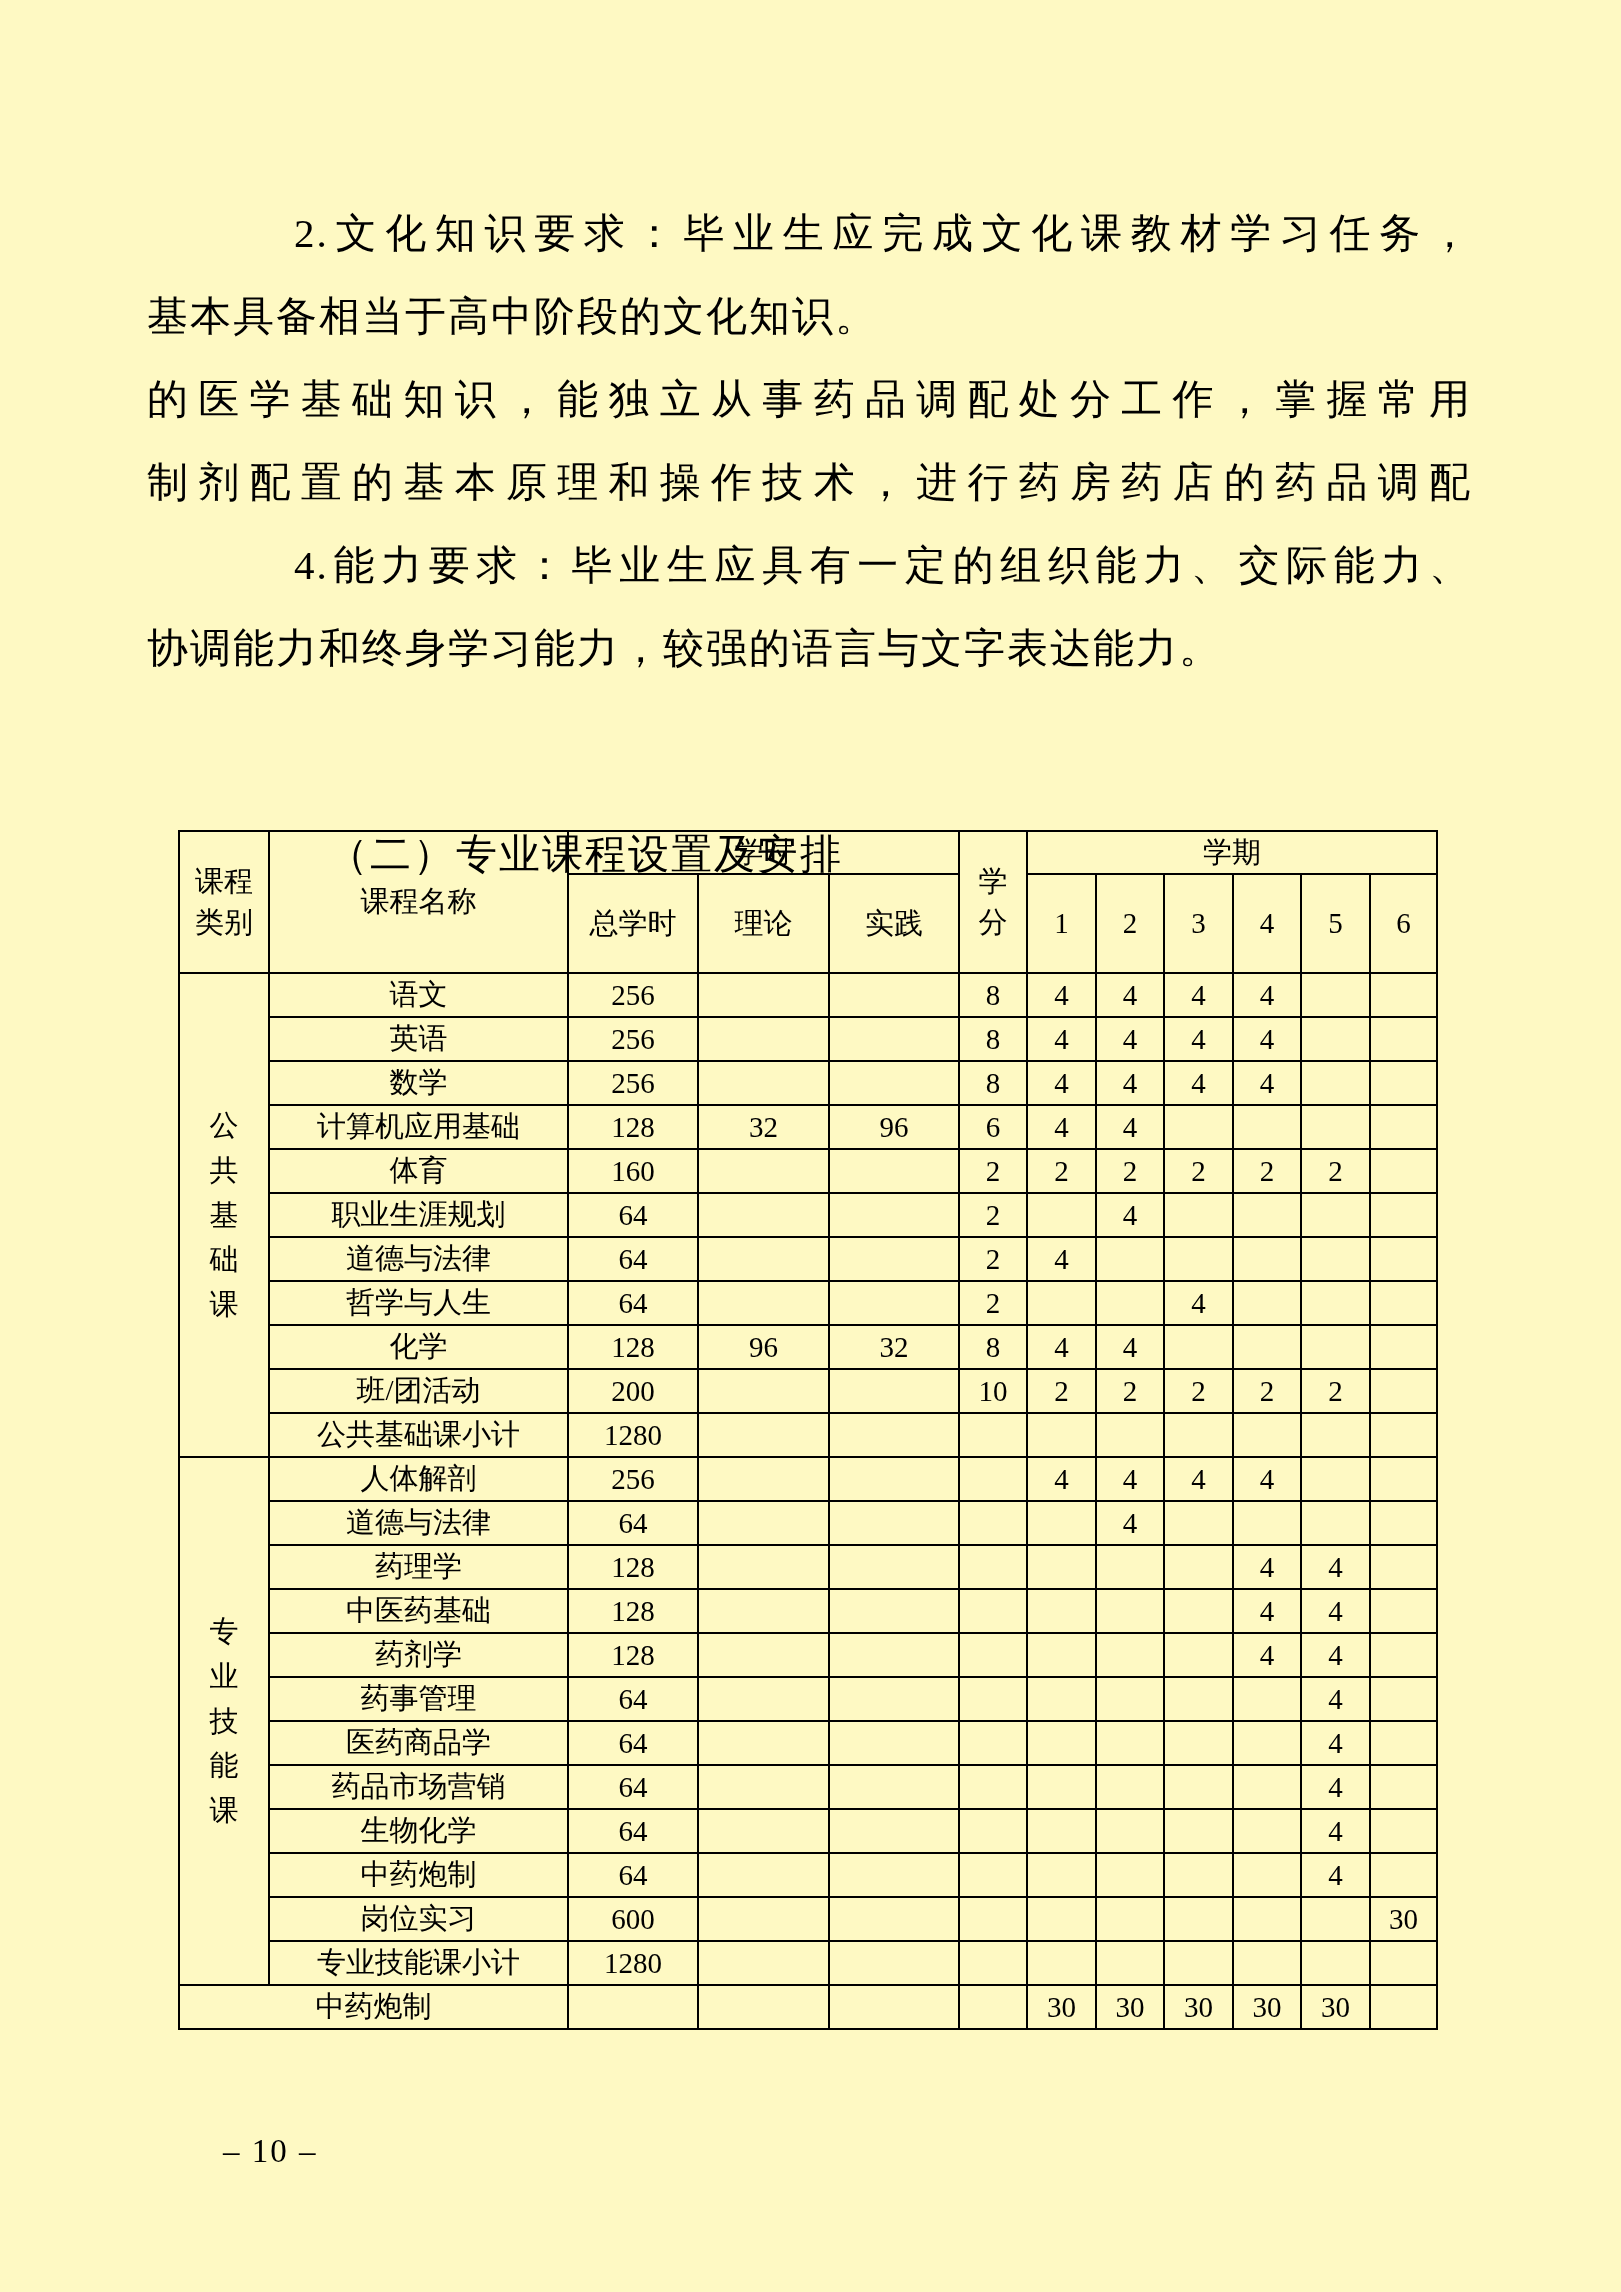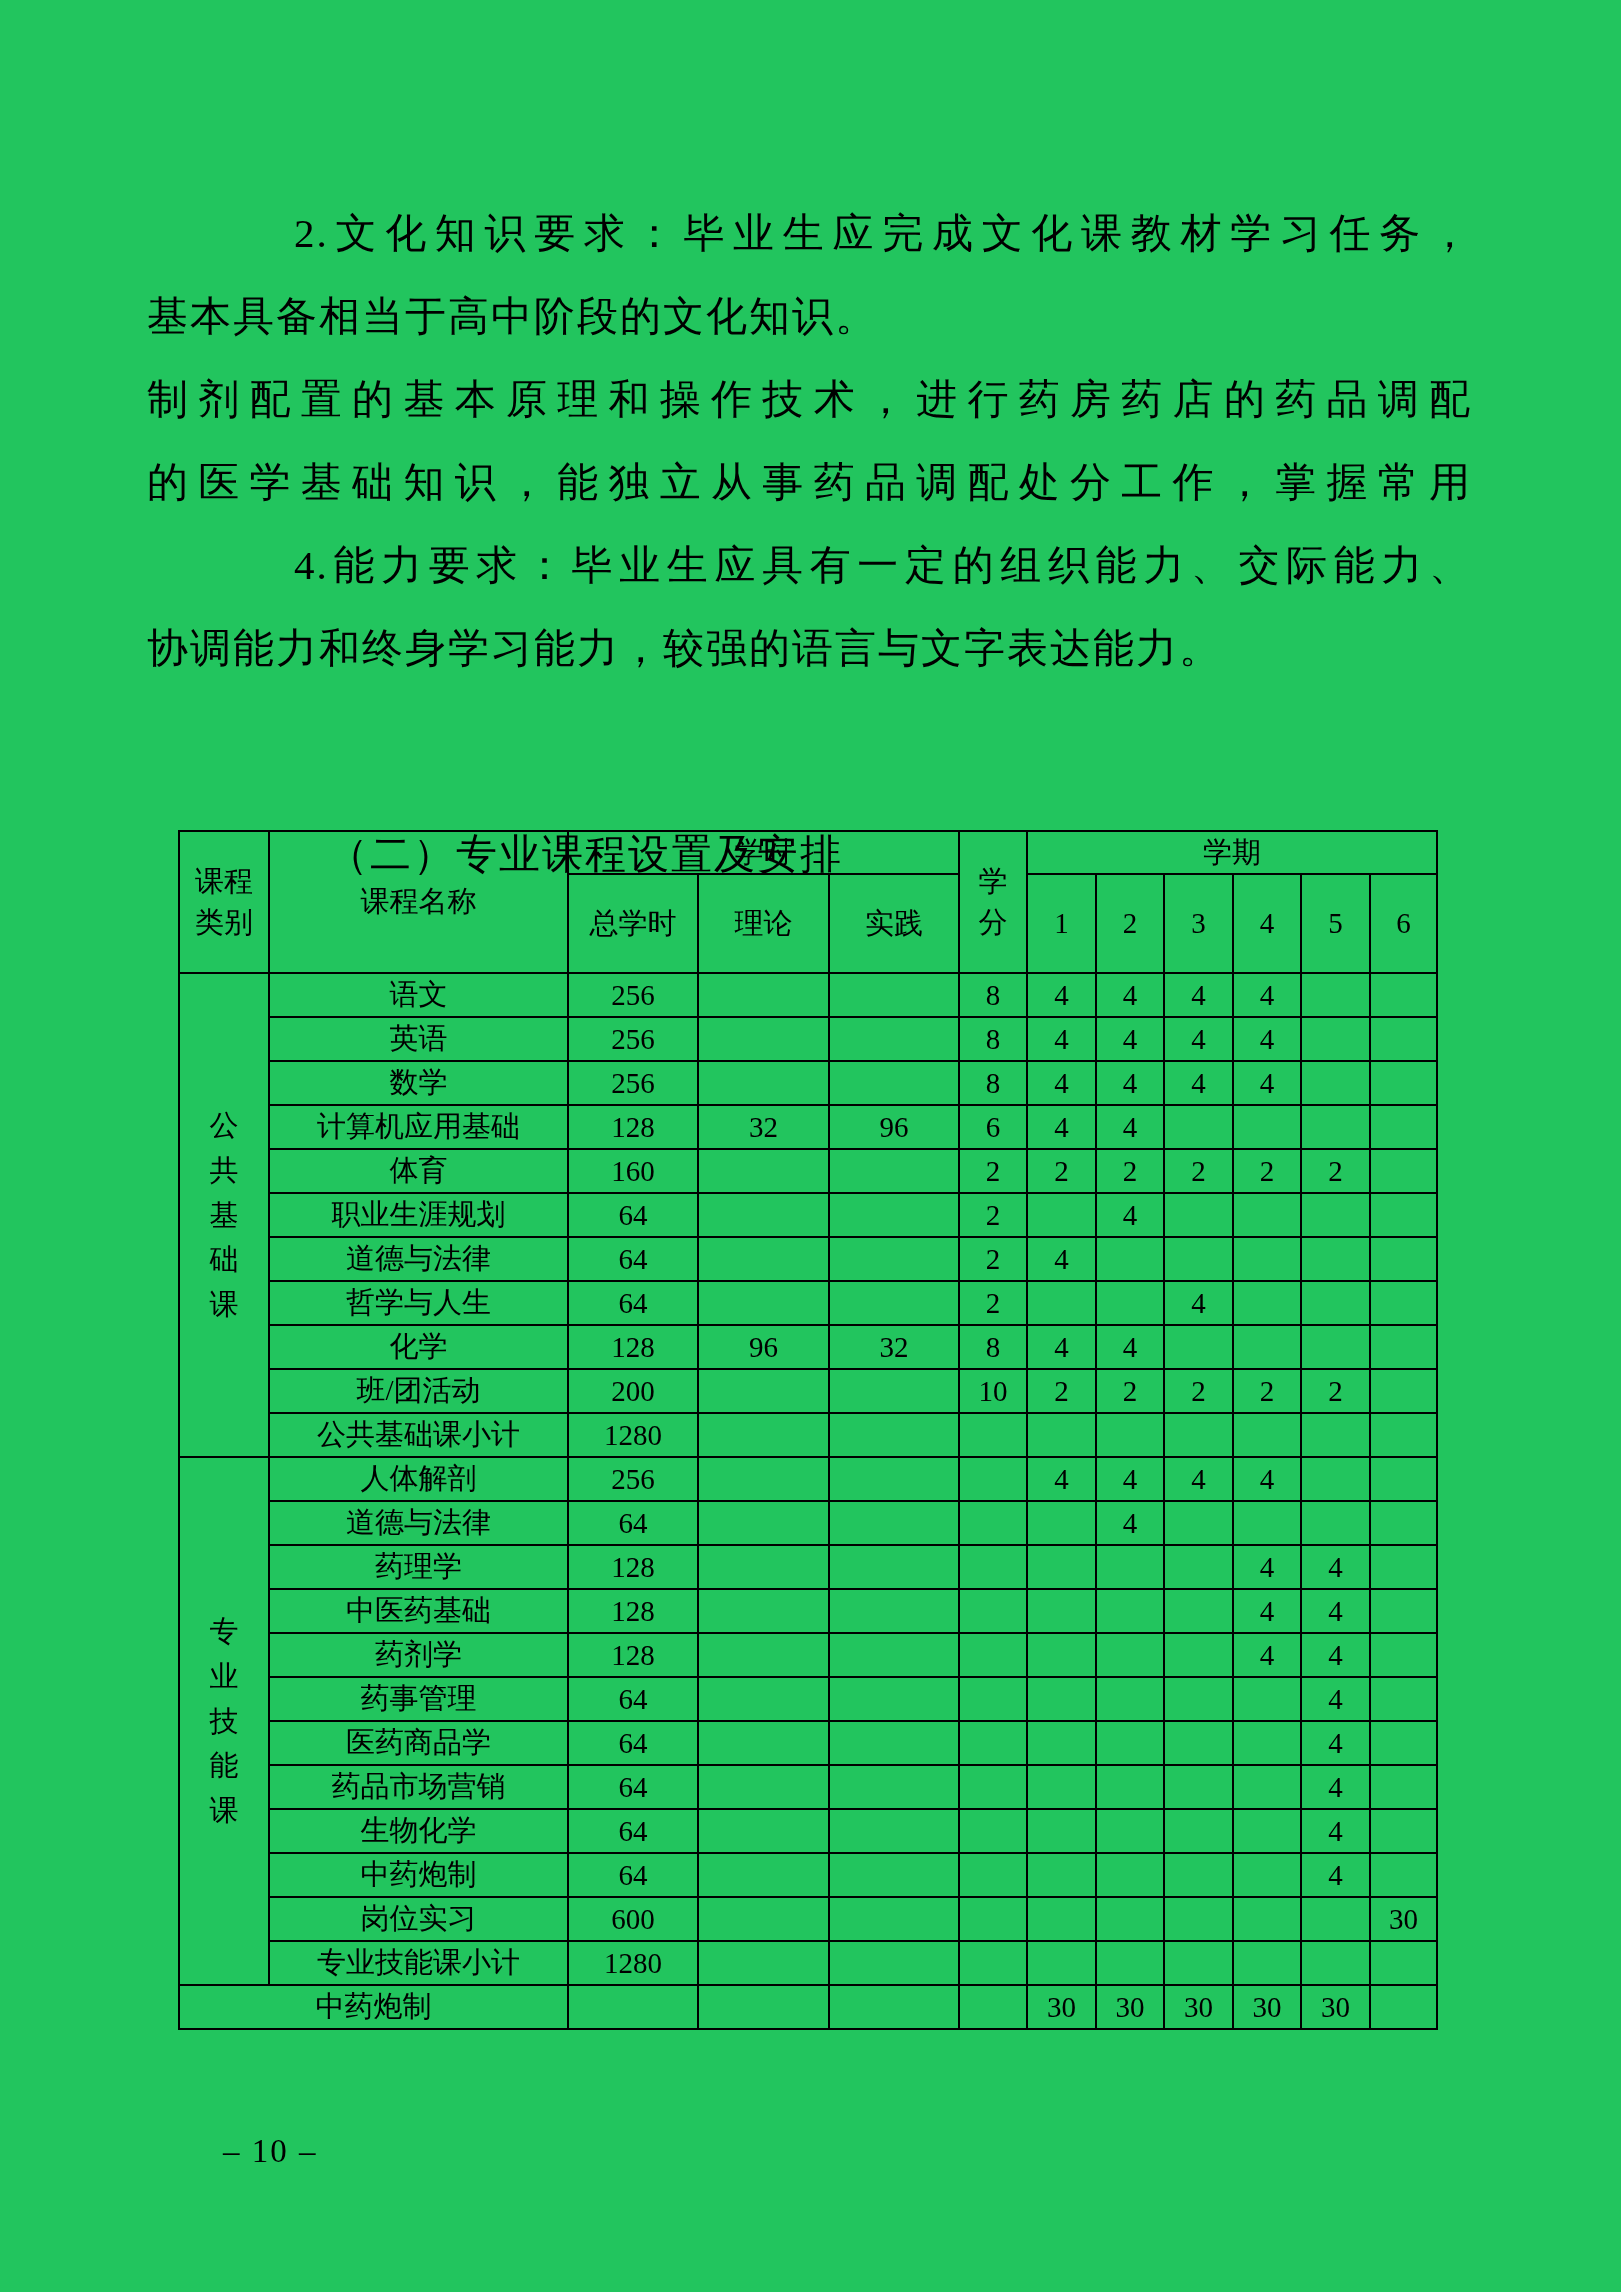--- a/index.html
+++ b/index.html
@@ -6,21 +6,21 @@
     margin: 0;
     padding: 0;
     background: #ffffff;
     color: #000000;
     font-family: "Liberation Serif", "DejaVu Serif", serif;
   }
   .page {
     position: relative;
     width: 1621px;
     height: 2293px;
-    background: #22c55e;
+    background: #fef9c3;
     overflow: hidden;
   }
   
   .text-block {
     position: absolute;
     left: 147px;
     top: 192px;
     width: 1325px;
   }
   .bline {
@@ -97,22 +97,22 @@
     letter-spacing: 2px;
   }
 </style>
 </head>
 <body>
 
 <div class="page">
   <div class="text-block" id="text-block">
       <div class="bline flush indent">2.文化知识要求：毕业生应完成文化课教材学习任务，</div>
       <div class="bline">基本具备相当于高中阶段的文化知识。</div>
+      <div class="bline flush">的医学基础知识，能独立从事药品调配处分工作，掌握常用</div>
       <div class="bline flush">制剂配置的基本原理和操作技术，进行药房药店的药品调配</div>
-      <div class="bline flush">的医学基础知识，能独立从事药品调配处分工作，掌握常用</div>
       <div class="bline flush indent">4.能力要求：毕业生应具有一定的组织能力、交际能力、</div>
       <div class="bline">协调能力和终身学习能力，较强的语言与文字表达能力。</div>
     </div>
   <div class="heading">（二）专业课程设置及安排</div>
   <table class="course" id="course-table">
       <colgroup>
         <col style="width: 90px;">
         <col style="width: 299px;">
         <col style="width: 130px;">
         <col style="width: 131px;">

